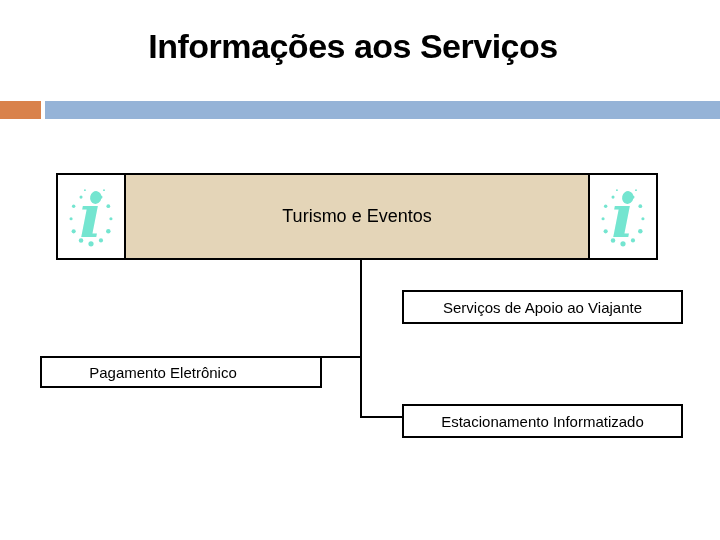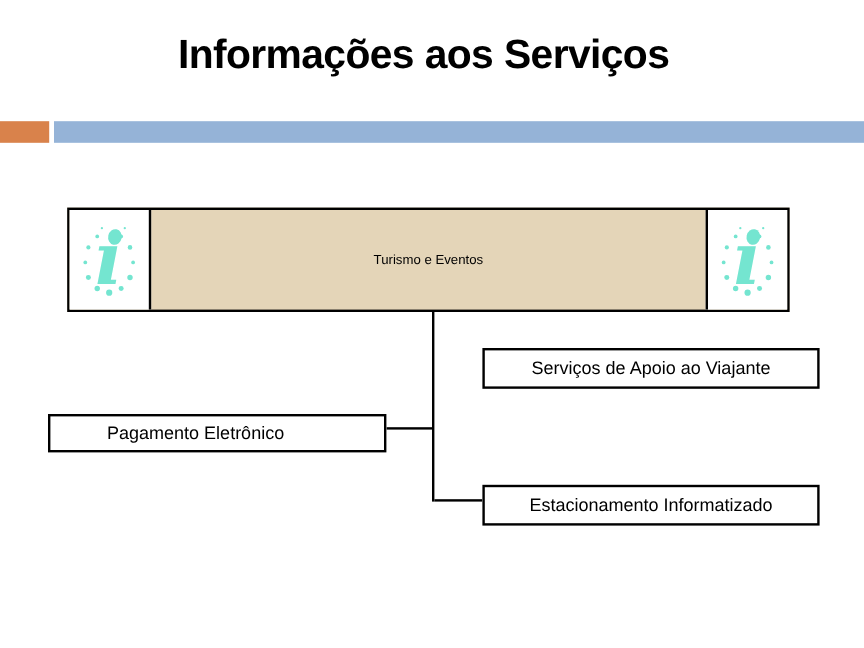--- a/index.html
+++ b/index.html
@@ -28,29 +28,29 @@
     display:flex;align-items:stretch;
   }
   .icon-panel{
     width:66px;flex:0 0 66px;background:#fff;
     display:flex;align-items:center;justify-content:center;
   }
   .icon-panel.left{border-right:2px solid #000;}
   .icon-panel.right{border-left:2px solid #000;}
   .root-center{
     flex:1;display:flex;align-items:center;justify-content:center;
-    font-size:11px;color:#000;
+    font-size:18px;color:#000;
   }
   .node{
     position:absolute;box-sizing:border-box;background:#fff;
     border:2px solid #000;display:flex;align-items:center;justify-content:center;
     font-size:15px;color:#000;white-space:nowrap;text-align:center;
   }
   .node-servicos{left:402px;top:290px;width:281px;height:34px;}
-  .node-pagamento{left:40px;top:345px;width:282px;height:32px;padding-right:36px;}
+  .node-pagamento{left:40px;top:356px;width:282px;height:32px;padding-right:36px;}
   .node-estacionamento{left:402px;top:404px;width:281px;height:34px;}
   .connector{position:absolute;background:#000;}
   .conn-v{left:360px;top:260px;width:2px;height:158px;}
   .conn-pag{left:322px;top:356px;width:38px;height:2px;}
   .conn-est{left:362px;top:416px;width:40px;height:2px;}
   .info-svg{display:block;}
   .info-svg .ink{fill:var(--info-icon-teal,#74E5D0);}
   .info-svg .glyph{
     font-family:"DejaVu Serif",serif;font-style:italic;font-weight:bold;
     font-size:70px;

